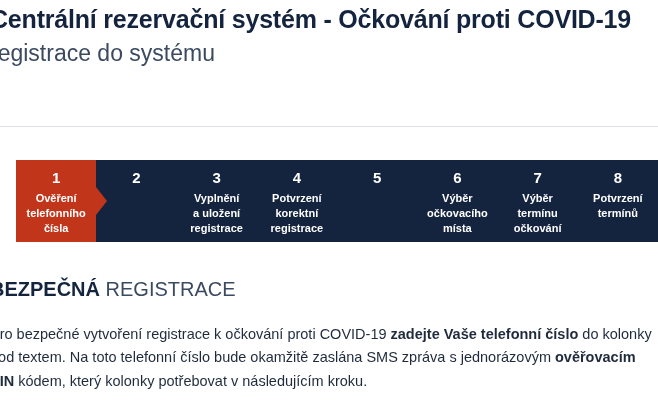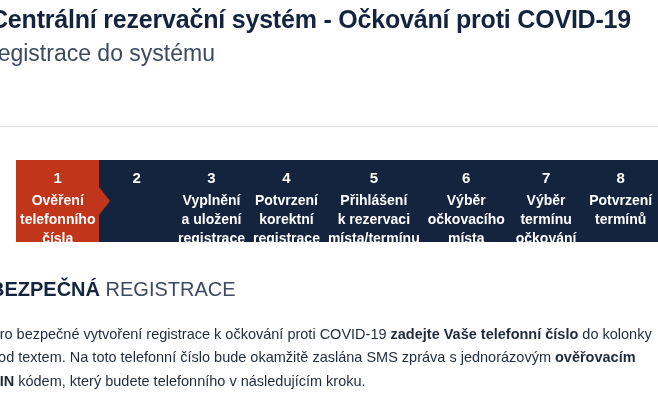--- a/index.html
+++ b/index.html
@@ -89,21 +89,21 @@
     border-left: 11px solid #c1361b;
     z-index: 4;
   }
   .step-num {
     font-size: 15px;
     font-weight: bold;
     line-height: 1;
     margin-bottom: 6px;
   }
   .step-label {
-    font-size: 14px;
+    font-size: 11px;
     font-weight: bold;
     line-height: 1.35;
     padding: 0 4px;
     white-space: pre-line;
   }
   
   .section-heading {
     position: absolute;
     left: -10px;
     top: 277px;
@@ -162,23 +162,20 @@
 registrace</div>
         </div>
         <div class="step">
           <div class="step-num">4</div>
           <div class="step-label">Potvrzení
 korektní
 registrace</div>
         </div>
         <div class="step">
           <div class="step-num">5</div>
-          <div class="step-label">Přihlášení
-k rezervaci
-místa/termínu</div>
         </div>
         <div class="step">
           <div class="step-num">6</div>
           <div class="step-label">Výběr
 očkovacího
 místa</div>
         </div>
         <div class="step">
           <div class="step-num">7</div>
           <div class="step-label">Výběr
@@ -191,16 +188,16 @@
 termínů</div>
         </div>
       </div>
   </div>
 
   <div class="section-heading">
     <span class="strong">BEZPEČNÁ</span><span class="light"> REGISTRACE</span>
   </div>
 
   <div class="body-copy">
-    <span>Pro bezpečné vytvoření registrace k očkování proti COVID-19 </span><b>zadejte Vaše telefonní číslo</b><span> do kolonky pod textem. Na toto telefonní číslo bude okamžitě zaslána SMS zpráva s jednorázovým </span><b>ověřovacím PIN</b><span> kódem, který budete telefonního v následujícím kroku.</span>
+    <span>Pro bezpečné vytvoření registrace k očkování proti COVID-19 </span><b>zadejte Vaše telefonní číslo</b><span> do kolonky pod textem. Na toto telefonní číslo bude okamžitě zaslána SMS zpráva s jednorázovým </span><b>ověřovacím PIN</b><span> kódem, který kolonky potřebovat v následujícím kroku.</span>
   </div>
 
 </div>
 
 </body></html>

